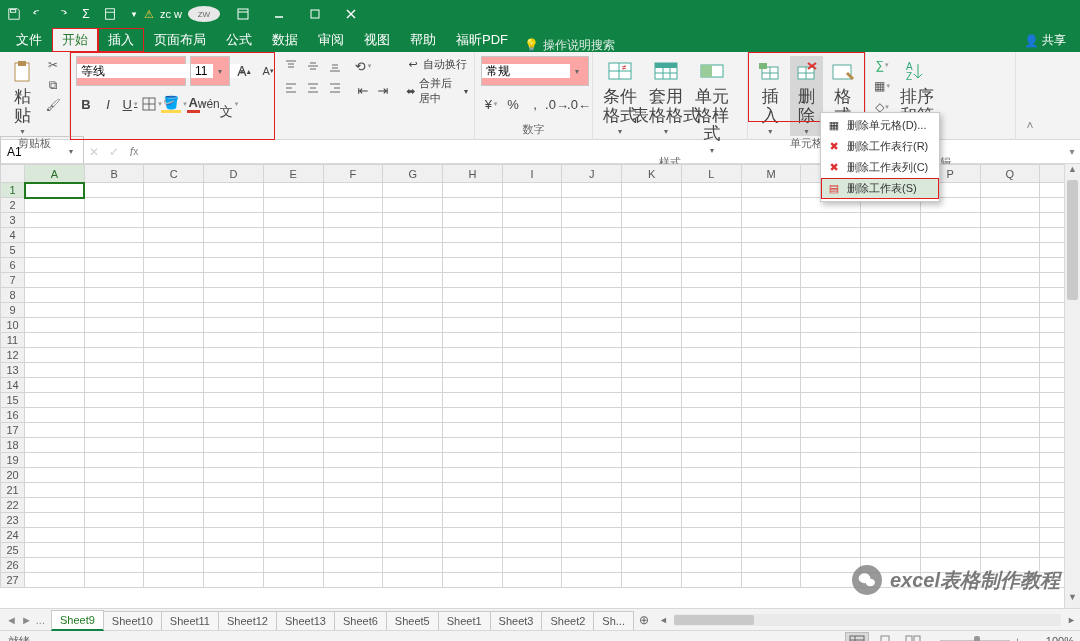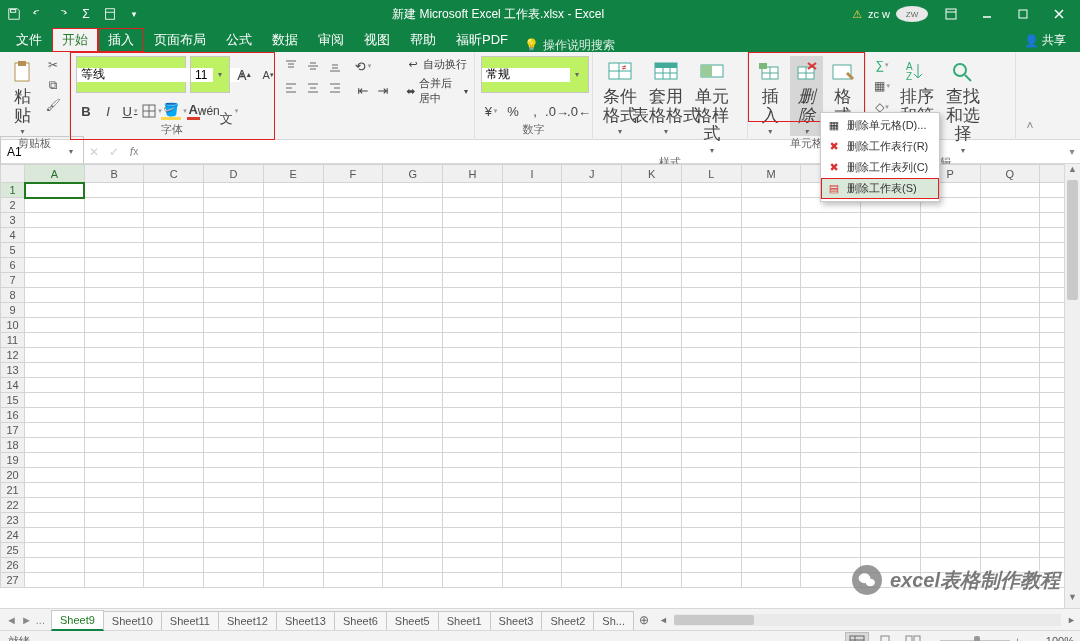--- a/index.html
+++ b/index.html
@@ -25,36 +25,36 @@
   .group { display:flex; flex-direction:column; border-right:1px solid #e1e1e1; padding:2px 6px 0 6px; position:relative; height:88px; }
   .group-body { flex:1; display:flex; align-items:flex-start; gap:4px; padding-top:2px;}
   .group-label { text-align:center; font-size:11px; color:#666; padding-bottom:3px; position:relative;}
   .big-btn { display:flex; flex-direction:column; align-items:center; width:42px; cursor:pointer; padding-top:2px; gap:2px; }
   .big-btn .icon-box { width:28px; height:28px; display:flex; align-items:center; justify-content:center; }
   .big-btn .btn-label { font-size:17px; color:#444; text-align:center; line-height:1.1; }
   .big-btn.has-drop .drop-caret::after { content:"▾"; font-size:8px; color:#666; display:block; text-align:center;}
   .mini-col { display:flex; flex-direction:column; gap:2px; }
   .mini-btn { width:20px; height:18px; display:flex; align-items:center; justify-content:center; cursor:pointer; font-size:12px; color:#555;}
   .mini-btn.dropdown::after{content:"▾"; font-size:7px; margin-left:1px; color:#999;}
-  .combo { display:flex; align-items:center; border:1px solid #c6c6c6; background:#bef264; height:37px; }
+  .combo { display:flex; align-items:center; border:1px solid #c6c6c6; background:#fca5a5; height:30px; }
   .combo input { border:none; font-size:12px; padding:0 4px; outline:none; }
   .combo .combo-caret { width:14px; text-align:center; font-size:8px; color:#666; cursor:pointer;}
   .font-row { display:flex; gap:4px; align-items:center; }
   .fmt-row { display:flex; gap:2px; margin-top:4px;}
   .fmt-btn{ width:20px; height:20px; display:flex; align-items:center; justify-content:center; cursor:pointer; font-size:13px; color:#444; }
   .fmt-btn.dropdown::after{content:"▾"; font-size:7px; margin-left:2px; color:#999;}
   .underline-colored { border-bottom:3px solid; padding:0 2px; font-weight:bold;}
   .align-grid{ display:grid; grid-template-columns:repeat(3,20px); grid-auto-rows:20px; gap:2px;}
   .align-right-col{ display:flex; flex-direction:column; gap:4px; margin-left:8px;}
   .align-right-row{display:flex; align-items:center; gap:2px; font-size:11px; cursor:pointer; color:#444;}
   .align-right-row .icon { width:16px; height:16px; display:flex; align-items:center; justify-content:center;}
   .cell-highlight { outline:1.5px solid #e02020; outline-offset:-1px; }
   .cells-group-highlight { position:relative; }
   .cells-group-highlight::before{ content:""; position:absolute; top:0; left:0; right:0; bottom:18px; border:1.5px solid #e02020; pointer-events:none;}
-  .delete-highlight{ background:#d6d6d6;font-style:italic; }
+  .delete-highlight{ background:#d6d6d6; }
   
   .dropdown-menu { position:absolute; top:112px; left:820px; background:#fff; border:1px solid #c9c9c9; box-shadow:2px 3px 6px rgba(0,0,0,.25); z-index:20; padding:2px 0; width:120px;}
   .dropdown-menu .menu-item { display:flex; align-items:center; gap:6px; padding:3px 10px 3px 6px; font-size:11px; cursor:pointer; color:#333;}
   .menu-item .mi-icon { width:14px; height:14px; display:flex; align-items:center; justify-content:center;}
   .menu-item:hover, .menu-item.hover { background:#d9e8d9; }
   .menu-item.boxed { outline:1.5px solid #e02020; outline-offset:-1px;}
   
   .formula-bar{ height:24px; border-bottom:1px solid #d8d8d8; display:flex; align-items:center; background:#fff;}
   .name-box{ width:84px; border:1px solid #c9c9c9; margin:2px 0; height:32px; display:flex; align-items:center;}
   .name-box input{ border:none; width:62px; padding-left:6px; font-size:12px; outline:none;}
@@ -125,21 +125,20 @@
       </span>
     <span class="qat-btn">Σ</span>
     <span class="qat-btn">
         <svg viewBox="0 0 16 16">
           <rect x="3" y="2" width="10" height="12" fill="none" stroke="#fff"></rect>
           <line x1="3" y1="6" x2="13" y2="6" stroke="#fff"></line>
         </svg>
       </span>
     <span class="qat-btn" style="font-size:9px;">▾</span>
   </div>
-  <div class="title-text">新建 Microsoft Excel 工作表.xlsx - Excel</div>
   <div class="user-area">
     <span style="color:#ffcc44">⚠</span>
     <span>zc w</span>
     <span class="avatar-circle">ZW</span>
   </div>
   <div class="win-ctrl">
     <span class="sys-btn">
         <svg width="12" height="12">
           <rect x="1" y="1" width="10" height="10" fill="none" stroke="#fff"></rect>
           <line x1="1" y1="4" x2="11" y2="4" stroke="#fff"></line>
@@ -235,21 +234,20 @@
           </span>
         <span class="fmt-btn dropdown">
             <span class="underline-colored" style="border-color:#ffd84d;">🪣</span>
           </span>
         <span class="fmt-btn dropdown">
             <span class="underline-colored" style="border-color:#d83b2b;">A</span>
           </span>
         <span class="fmt-btn dropdown"><sup style="font-size:12px;">wén</sup><br>文</span>
       </div>
     </div>
-    <div class="group-label">字体</div>
   </div>
 
   <div class="group" style="width:200px;">
     <div class="group-body">
       <div style="display:flex; flex-direction:column; gap:4px;">
         <div class="align-grid">
           <span class="fmt-btn">
               <svg width="14" height="14">
                 <line x1="2" y1="2" x2="12" y2="2" stroke="#666"></line>
                 <line x1="4" y1="5" x2="10" y2="5" stroke="#666"></line>
@@ -425,30 +423,20 @@
           <div class="icon-box">
             <svg width="26" height="24">
               <text x="2" y="10" font-size="10" fill="#3a7">A</text>
               <text x="2" y="20" font-size="10" fill="#3a7">Z</text>
               <path d="M14 4 L14 18 M10 14 L14 18 L18 14" fill="none" stroke="#3a7"></path>
             </svg>
           </div>
           <div class="btn-label">排序和筛选</div>
           <div class="drop-caret"></div>
         </div>
-      <div class="big-btn has-drop">
-          <div class="icon-box">
-            <svg width="26" height="24">
-              <circle cx="10" cy="10" r="6" fill="none" stroke="#3a7" stroke-width="2"></circle>
-              <line x1="15" y1="15" x2="21" y2="21" stroke="#3a7" stroke-width="2"></line>
-            </svg>
-          </div>
-          <div class="btn-label">查找和选择</div>
-          <div class="drop-caret"></div>
-        </div>
     </div>
     <div class="group-label">编辑</div>
   </div>
 
   <div style="display:flex;align-items:flex-end;padding:4px;">
       <span class="mini-btn" style="color:#888;">˄</span>
     </div>
 </div>
 
 <div class="dropdown-menu">

